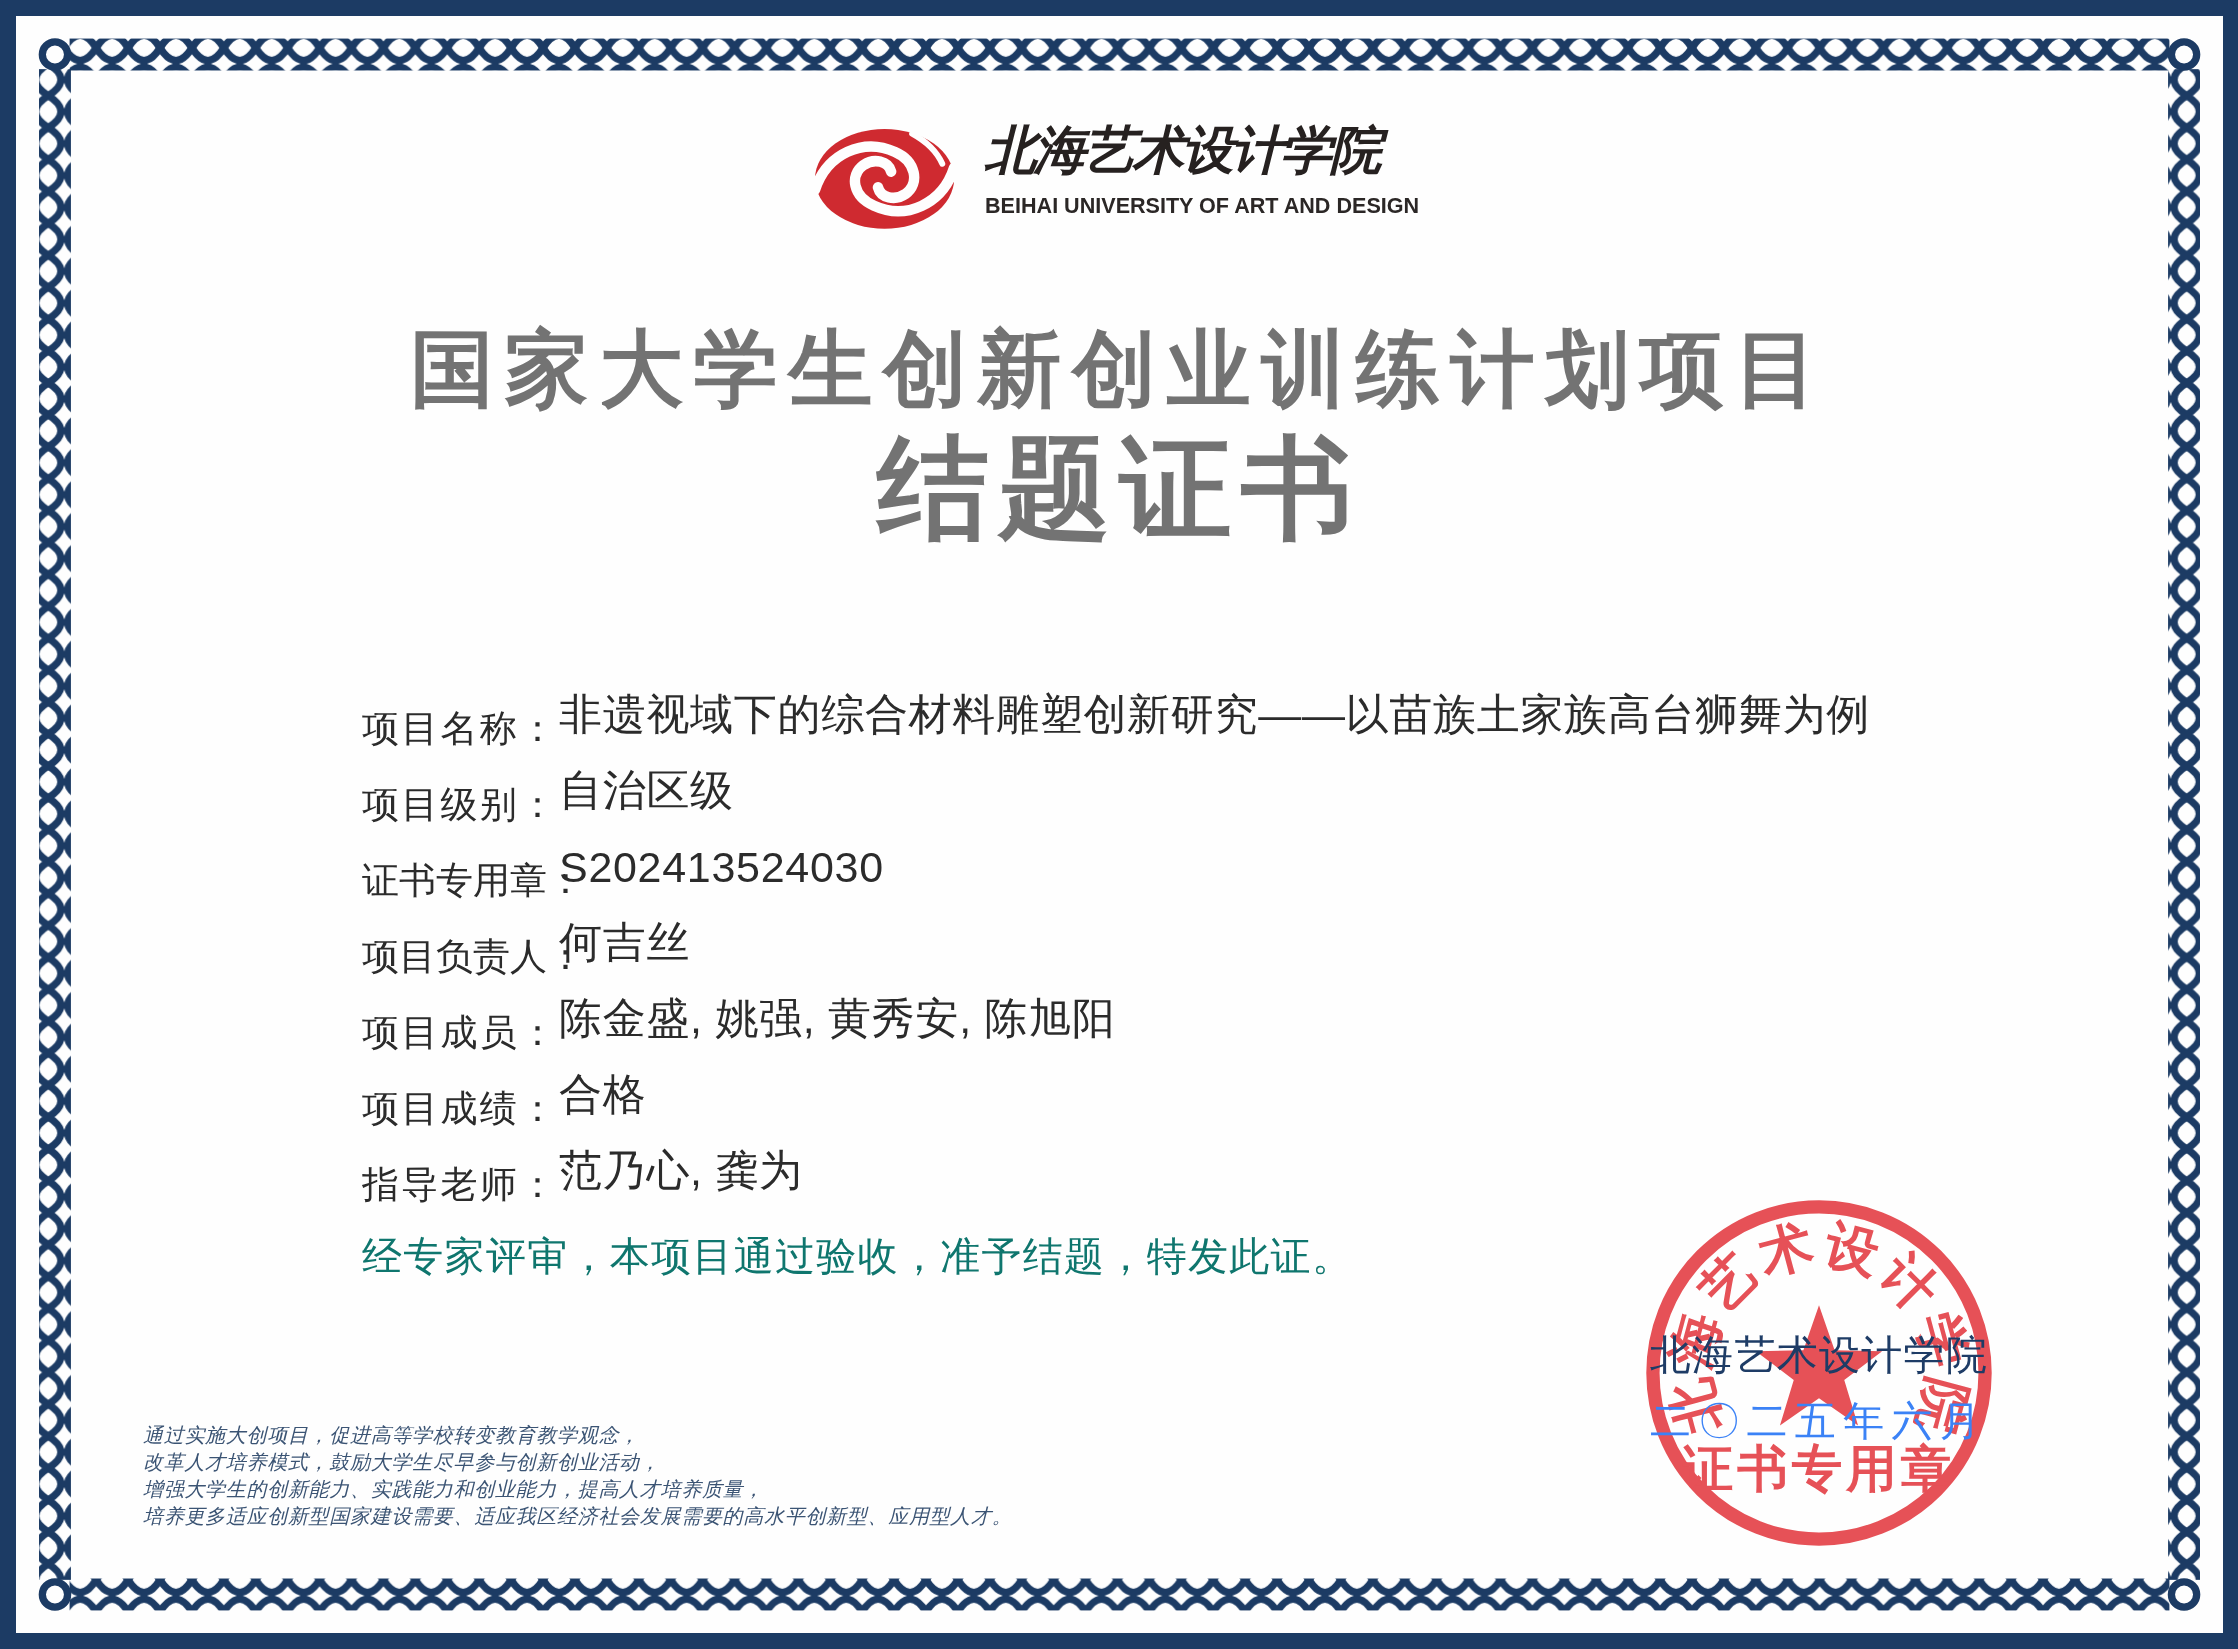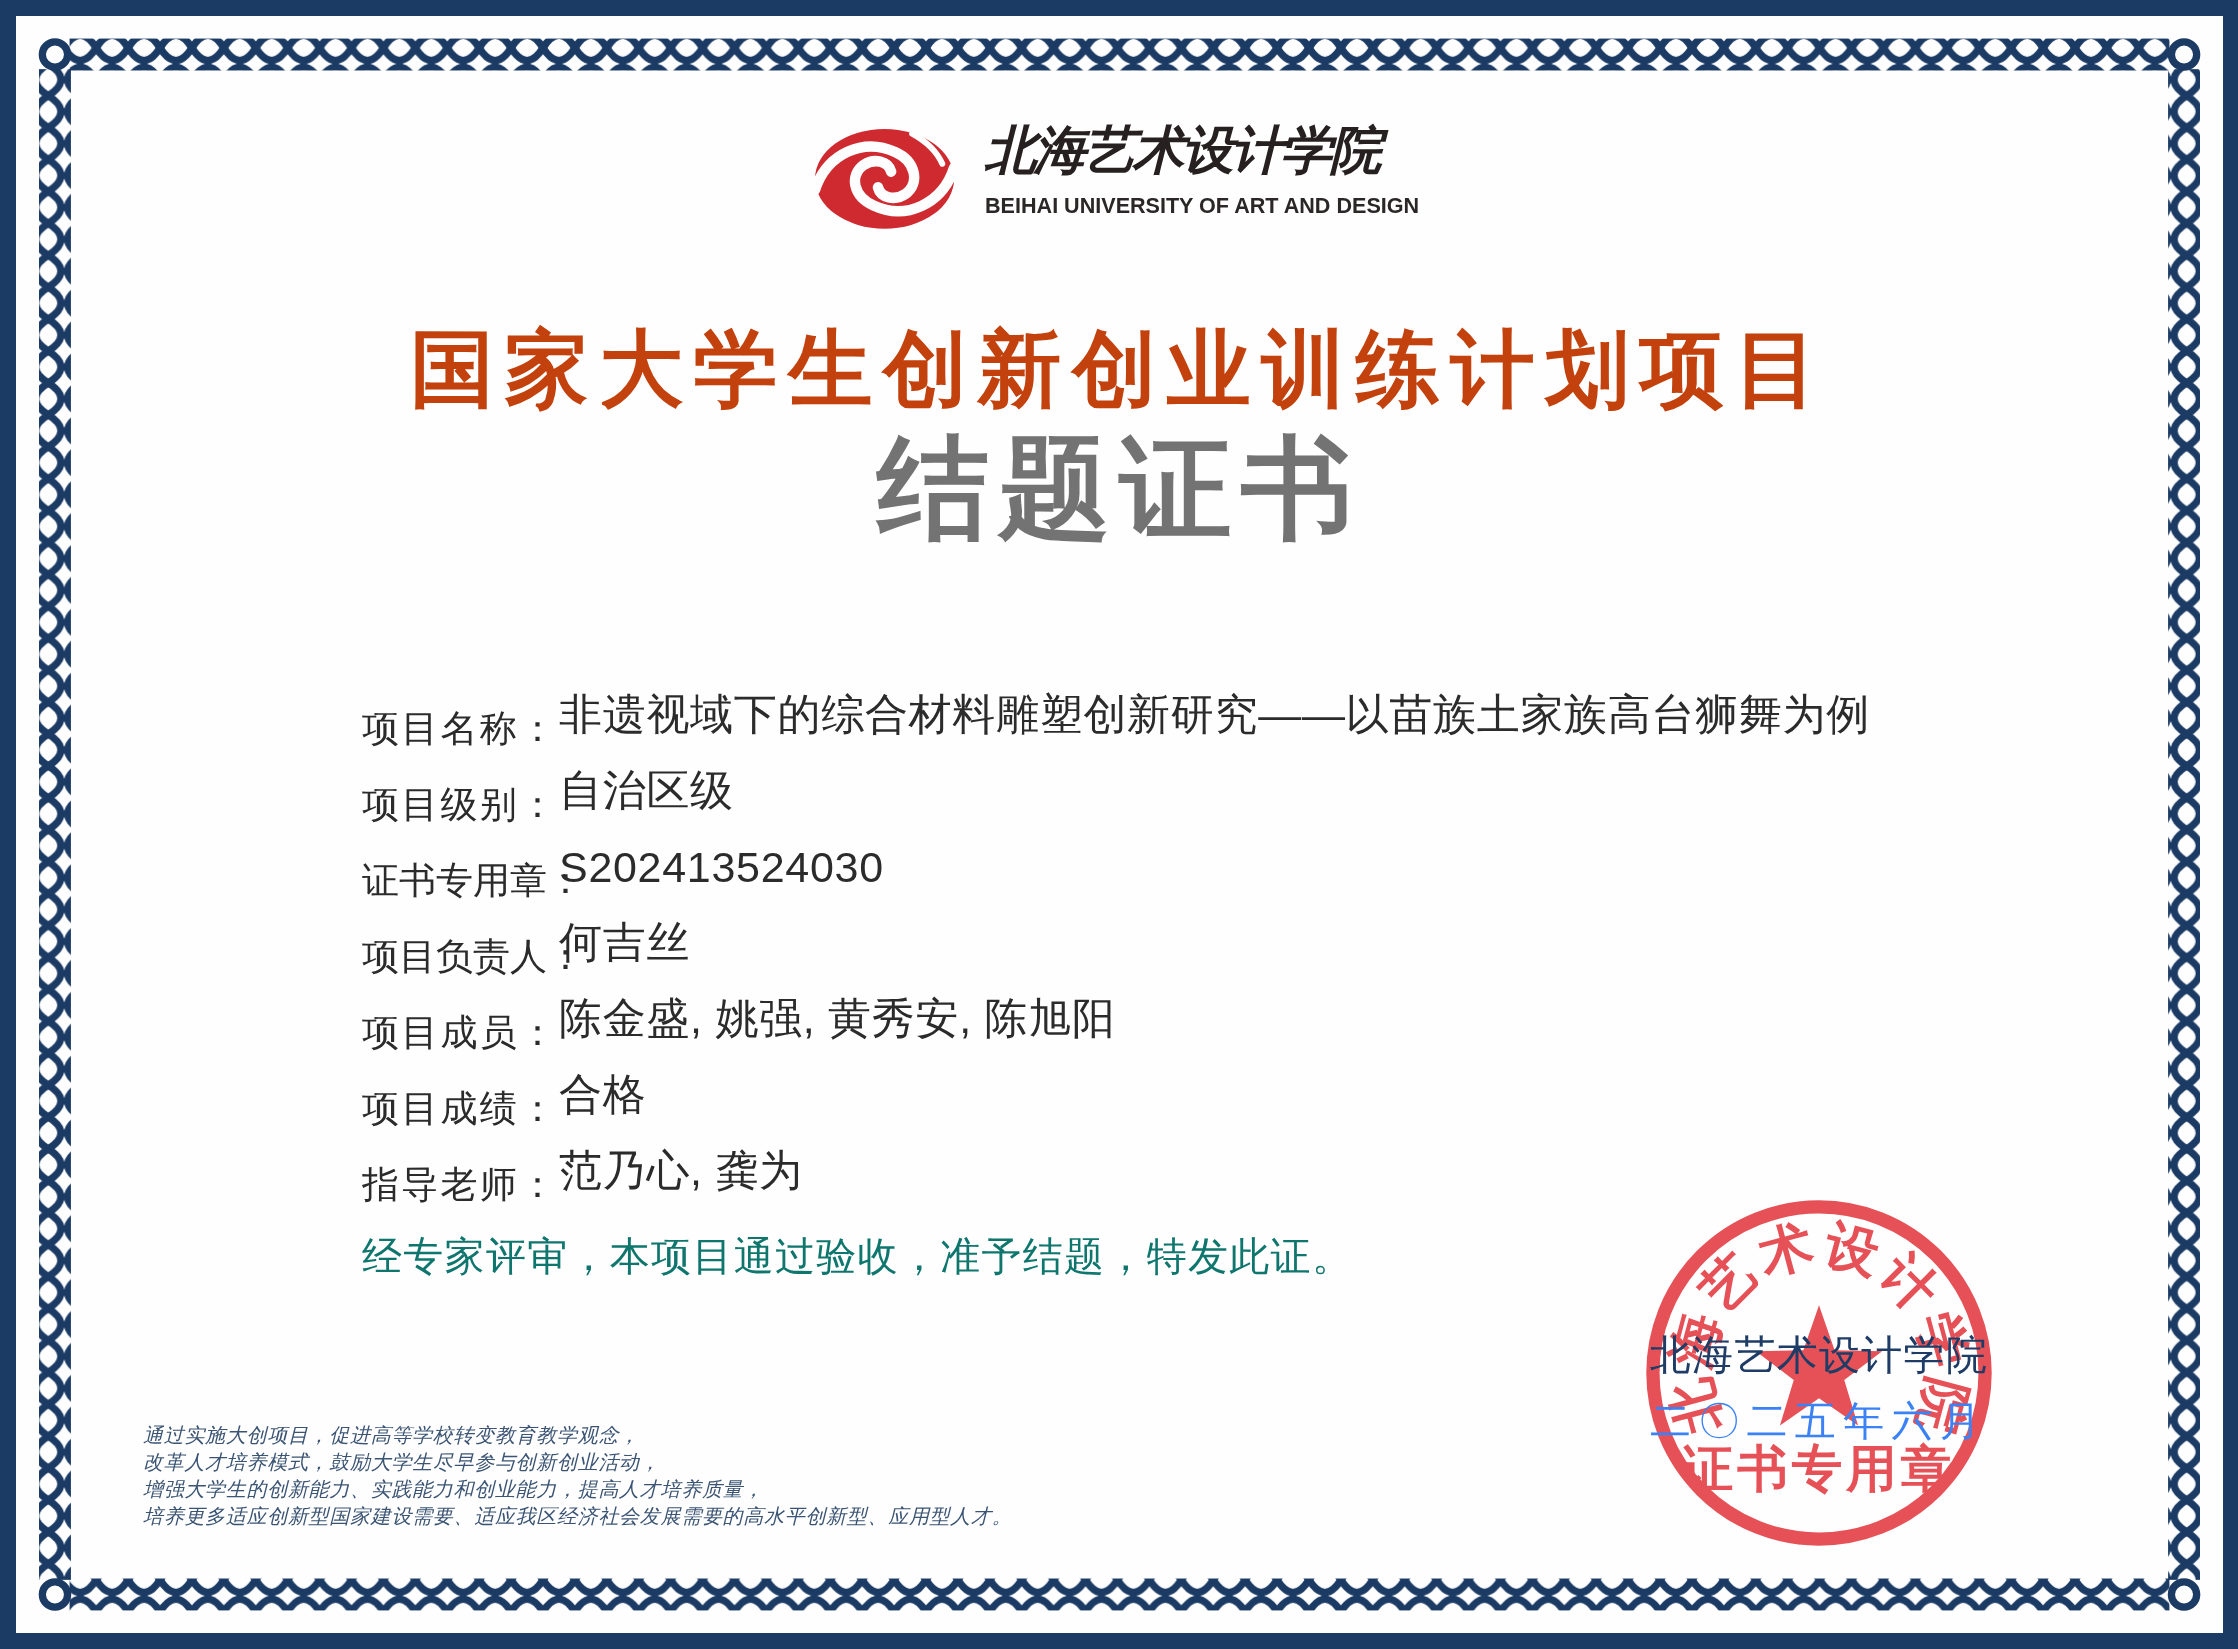--- a/index.html
+++ b/index.html
@@ -22,21 +22,21 @@
   .logo-caption{
     font-family:"Liberation Sans","DejaVu Sans",sans-serif;font-weight:bold;
     font-size:22px;color:#2b2726;letter-spacing:0px;transform:scaleX(.98);transform-origin:left;
     white-space:nowrap;margin-top:2.7px;
   }
 
   
   .title-main{
     position:absolute;top:313px;left:0;width:100%;text-align:center;
     font-family:"Liberation Serif","DejaVu Serif",serif;font-weight:bold;
-    font-size:84px;letter-spacing:10.6px;color:#c2410c;white-space:nowrap;
+    font-size:84px;letter-spacing:10.6px;color:#737373;white-space:nowrap;
   }
   .title-sub{
     position:absolute;top:414px;left:0;width:100%;text-align:center;
     font-family:"Liberation Serif","DejaVu Serif",serif;font-weight:bold;
     font-size:112px;letter-spacing:9.3px;color:#737373;white-space:nowrap;
   }
 
   
   .fields{position:absolute;left:362px;top:677px;color:#2b2b2b;}
   .frow{height:76px;display:flex;align-items:center;white-space:nowrap;}

